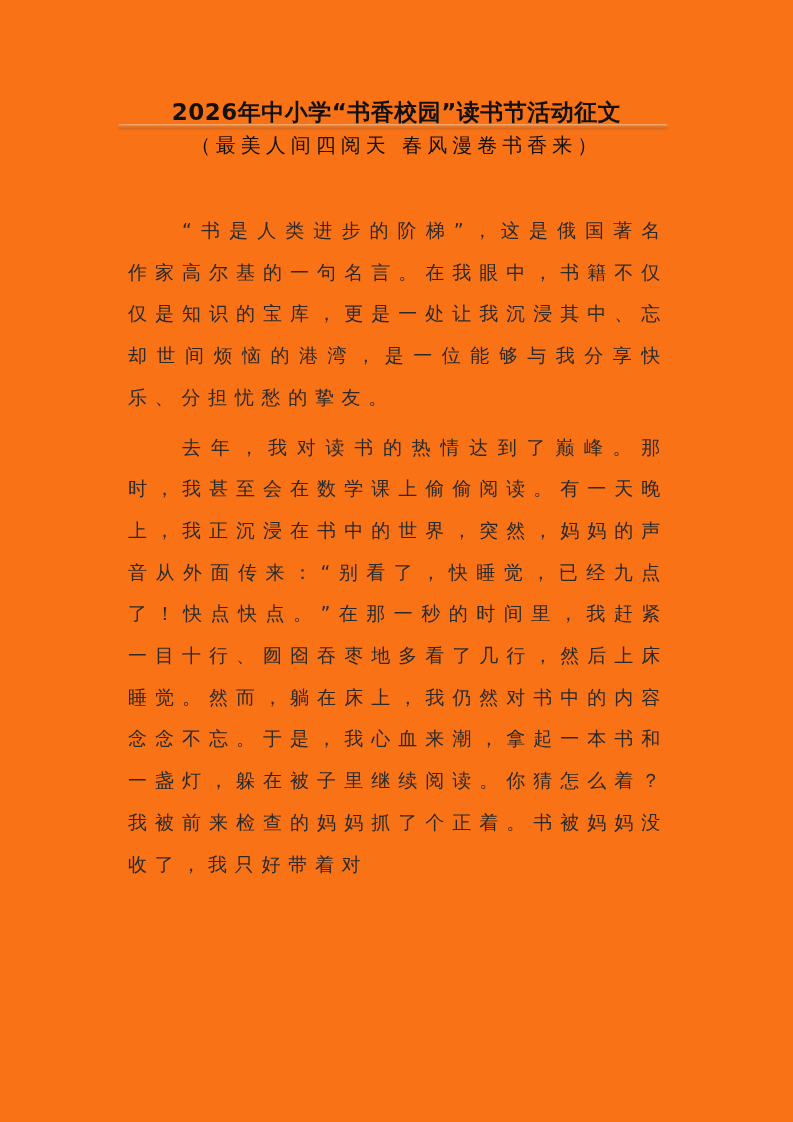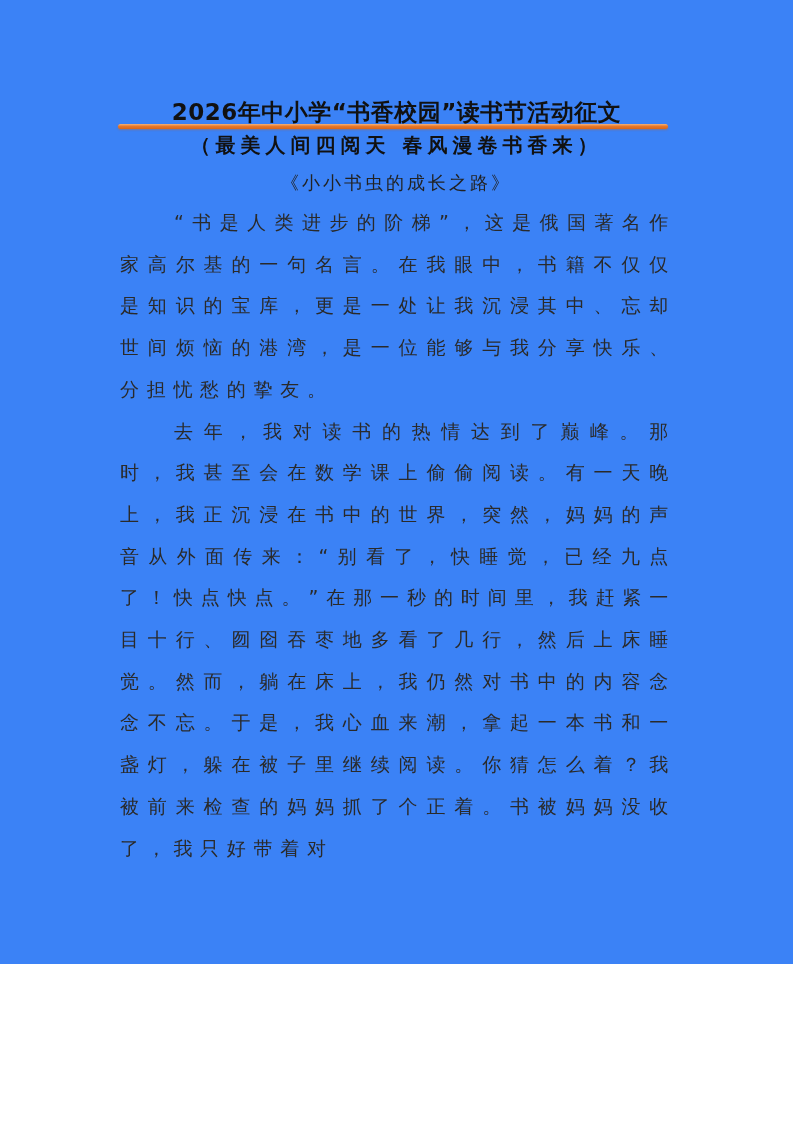--- a/index.html
+++ b/index.html
@@ -11,22 +11,22 @@
     width: 793px;
     height: 1122px;
     position: relative;
     overflow: hidden;
     font-family: "DejaVu Serif", "Liberation Serif", serif;
     color: #1a1a1a;
   }
   .page {
     position: absolute;
     left: 0; top: 0;
-    width: 793px; height: 964px;
-    background: #3b82f6;
+    width: 793px; height: 1122px;
+    background: #f97316;
   }
   .main-title {
     position: absolute;
     left: 0;
     width: 793px;
     top: 98px;
     text-align: center;
     font-family: "DejaVu Sans", "Liberation Sans", sans-serif;
     font-weight: bold;
     font-size: 23px;
@@ -45,21 +45,21 @@
     background: linear-gradient(to bottom, #f6b37a 0%, #e8782a 45%, #d9661a 100%);
     box-shadow: 0 1px 2px rgba(200, 100, 30, 0.45);
   }
   .subtitle {
     position: absolute;
     left: 0;
     width: 793px;
     top: 131px;
     text-align: center;
     font-family: "DejaVu Serif", "Liberation Serif", serif;
-    font-weight: bold;
+    font-weight: normal;
     font-size: 20px;
     line-height: 28px;
     letter-spacing: 5px;
     color: #111111;
     white-space: nowrap;
   }
   .essay-title {
     position: absolute;
     left: 0;
     width: 793px;
@@ -72,41 +72,40 @@
     color: #222222;
     white-space: nowrap;
   }
   .body {
     position: absolute;
     left: 120px;
     top: 202px;
     width: 556px;
   }
   .para {
-    margin: 0;
+    margin: 8px;
     font-family: "DejaVu Sans", "Liberation Sans", sans-serif;
     font-size: 19px;
     line-height: 41.7px;
     letter-spacing: 7.7px;
     text-indent: 54px;
     text-align: justify;
     color: #2a2a2a;
     word-break: break-all;
   }
 </style>
 </head>
 <body>
 
 <div class="page">
 
   <div class="main-title">2026年中小学“书香校园”读书节活动征文</div>
   <div class="title-underline"></div>
 
   <div class="subtitle">（最美人间四阅天  春风漫卷书香来）</div>
 
-  <div class="essay-title">《小小书虫的成长之路》</div>
 
   <div class="body">
     <p class="para">“书是人类进步的阶梯”，这是俄国著名作家高尔基的一句名言。在我眼中，书籍不仅仅是知识的宝库，更是一处让我沉浸其中、忘却世间烦恼的港湾，是一位能够与我分享快乐、分担忧愁的挚友。</p>
     <p class="para">去年，我对读书的热情达到了巅峰。那时，我甚至会在数学课上偷偷阅读。有一天晚上，我正沉浸在书中的世界，突然，妈妈的声音从外面传来：“别看了，快睡觉，已经九点了！快点快点。”在那一秒的时间里，我赶紧一目十行、囫囵吞枣地多看了几行，然后上床睡觉。然而，躺在床上，我仍然对书中的内容念念不忘。于是，我心血来潮，拿起一本书和一盏灯，躲在被子里继续阅读。你猜怎么着？我被前来检查的妈妈抓了个正着。书被妈妈没收了，我只好带着对</p>
   </div>
 
 </div>
 
 </body></html>

